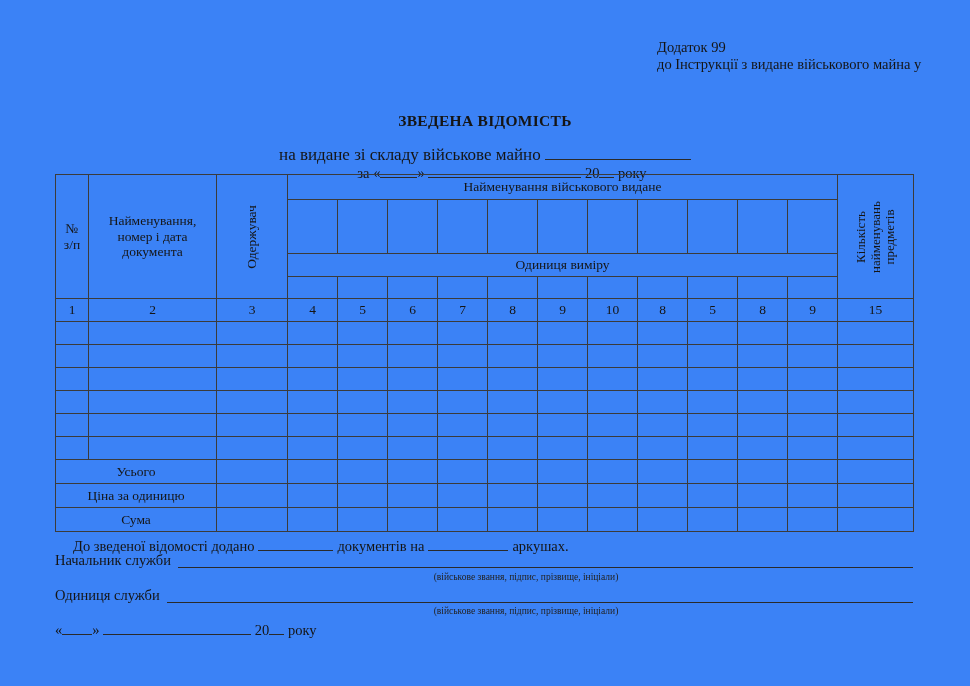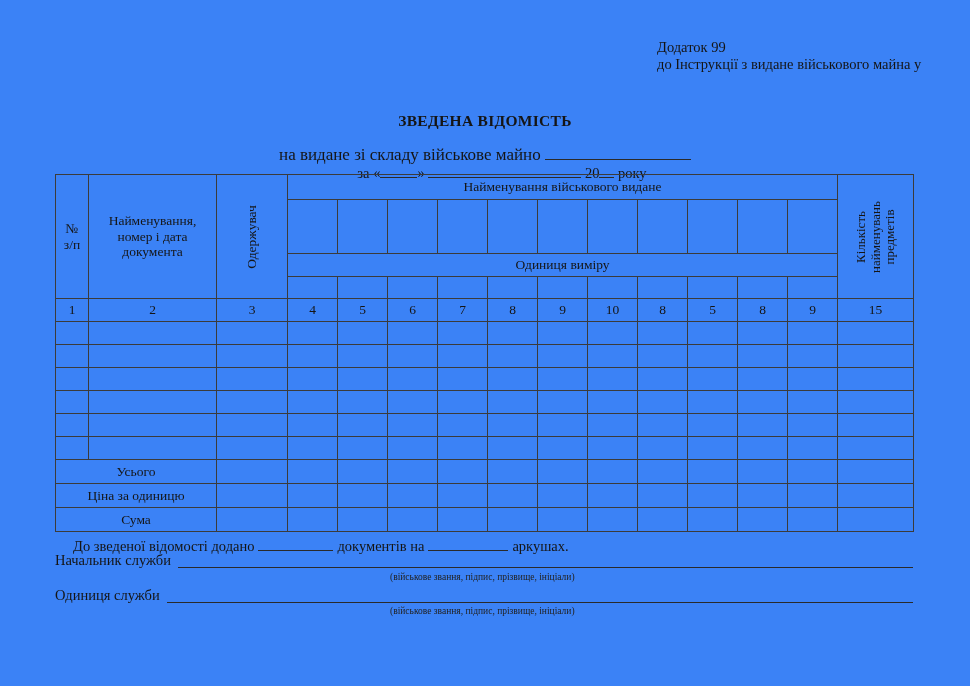--- a/index.html
+++ b/index.html
@@ -34,21 +34,21 @@
   .rot { position:absolute; left:50%; top:50%; transform:translate(-50%,-50%) rotate(-90deg);
     white-space:nowrap; font-size:13.5px; }
   .rot-multi { position:absolute; left:50%; top:50%; transform:translate(-50%,-50%) rotate(-90deg);
     width:118px; white-space:normal; text-align:center; font-size:13px; line-height:1.12; }
   td.sum-lbl { font-size:14px; }
   
   .f-attached { position:absolute; left:65px; top:537px; font-size:14.5px;margin-left:8px; }
   .f-attached .bl { margin:0 4px; }
   .sigrow { position:absolute; left:55px; width:858px; display:flex; font-size:14.5px; }
   .sigrow .fill { flex:1; border-bottom:1.2px solid #2a2a2a; height:15px; margin-left:7px; }
-  .hint { position:absolute; left:390px; width:272px; text-align:left; font-size:9.5px; color:#222; }
+  .hint { position:absolute; left:390px; width:272px; text-align:center; font-size:9.5px; color:#222; }
   .dateline { position:absolute; left:55px; top:621px; font-size:14.5px; }
 </style>
 </head>
 <body>
 
 <div class="page">
 
   <div class="appendix">
     <div>Додаток 99</div>
     <div>до Інструкції з видане військового майна у</div>
@@ -297,14 +297,15 @@
     <span class="fill"></span>
   </div>
   <div class="hint" style="top:572px">(військове звання, підпис, прізвище, ініціали)</div>
 
   <div class="sigrow" style="top:587px">
     <span>Одиниця служби</span>
     <span class="fill"></span>
   </div>
   <div class="hint" style="top:606px">(військове звання, підпис, прізвище, ініціали)</div>
 
+  <div class="dateline"><span>«</span><span class="bl" style="width:30px"></span><span>»</span> <span class="bl" style="width:148px"></span> <span>20</span><span class="bl" style="width:15px"></span> <span>року</span></div>
 
 </div>
 
 </body></html>

